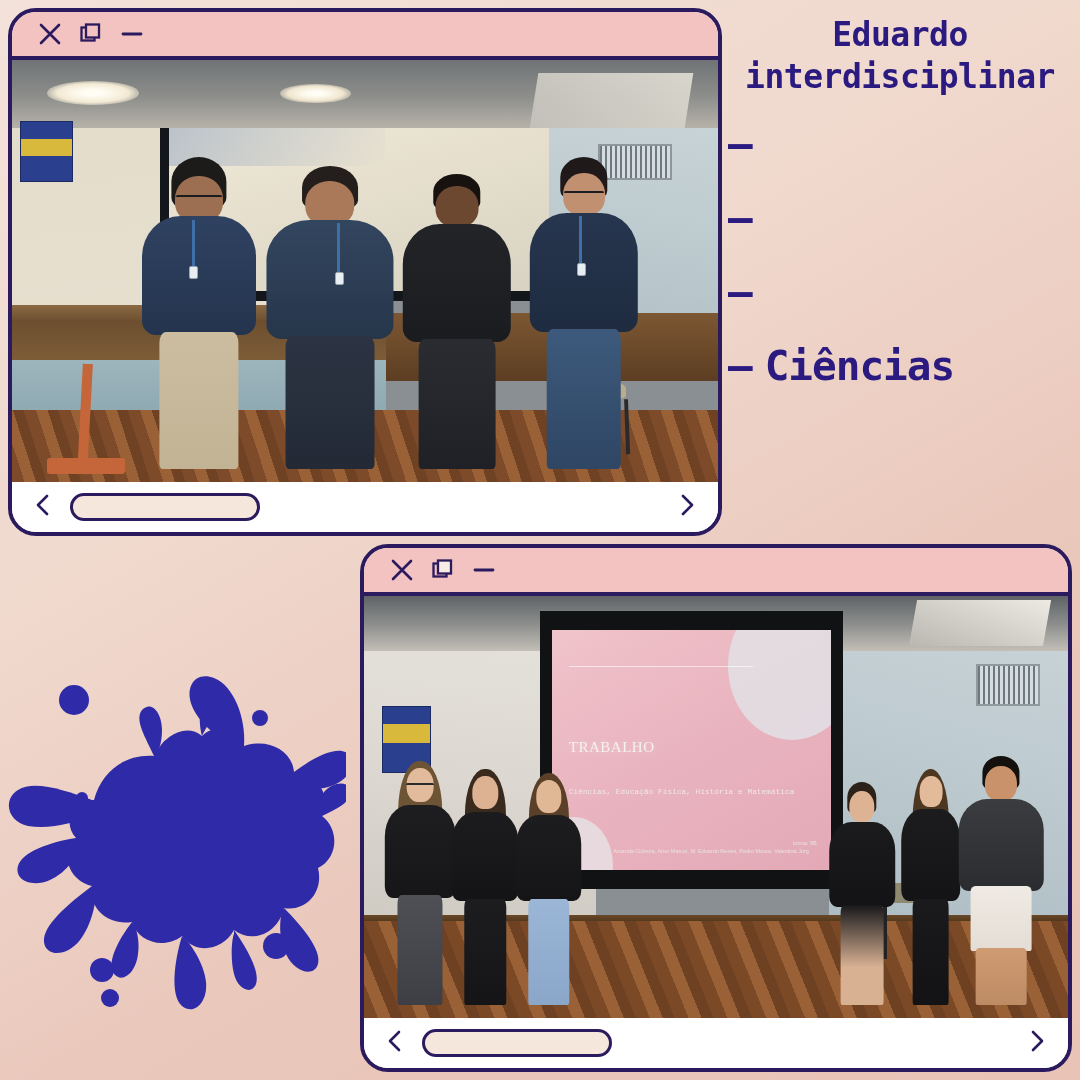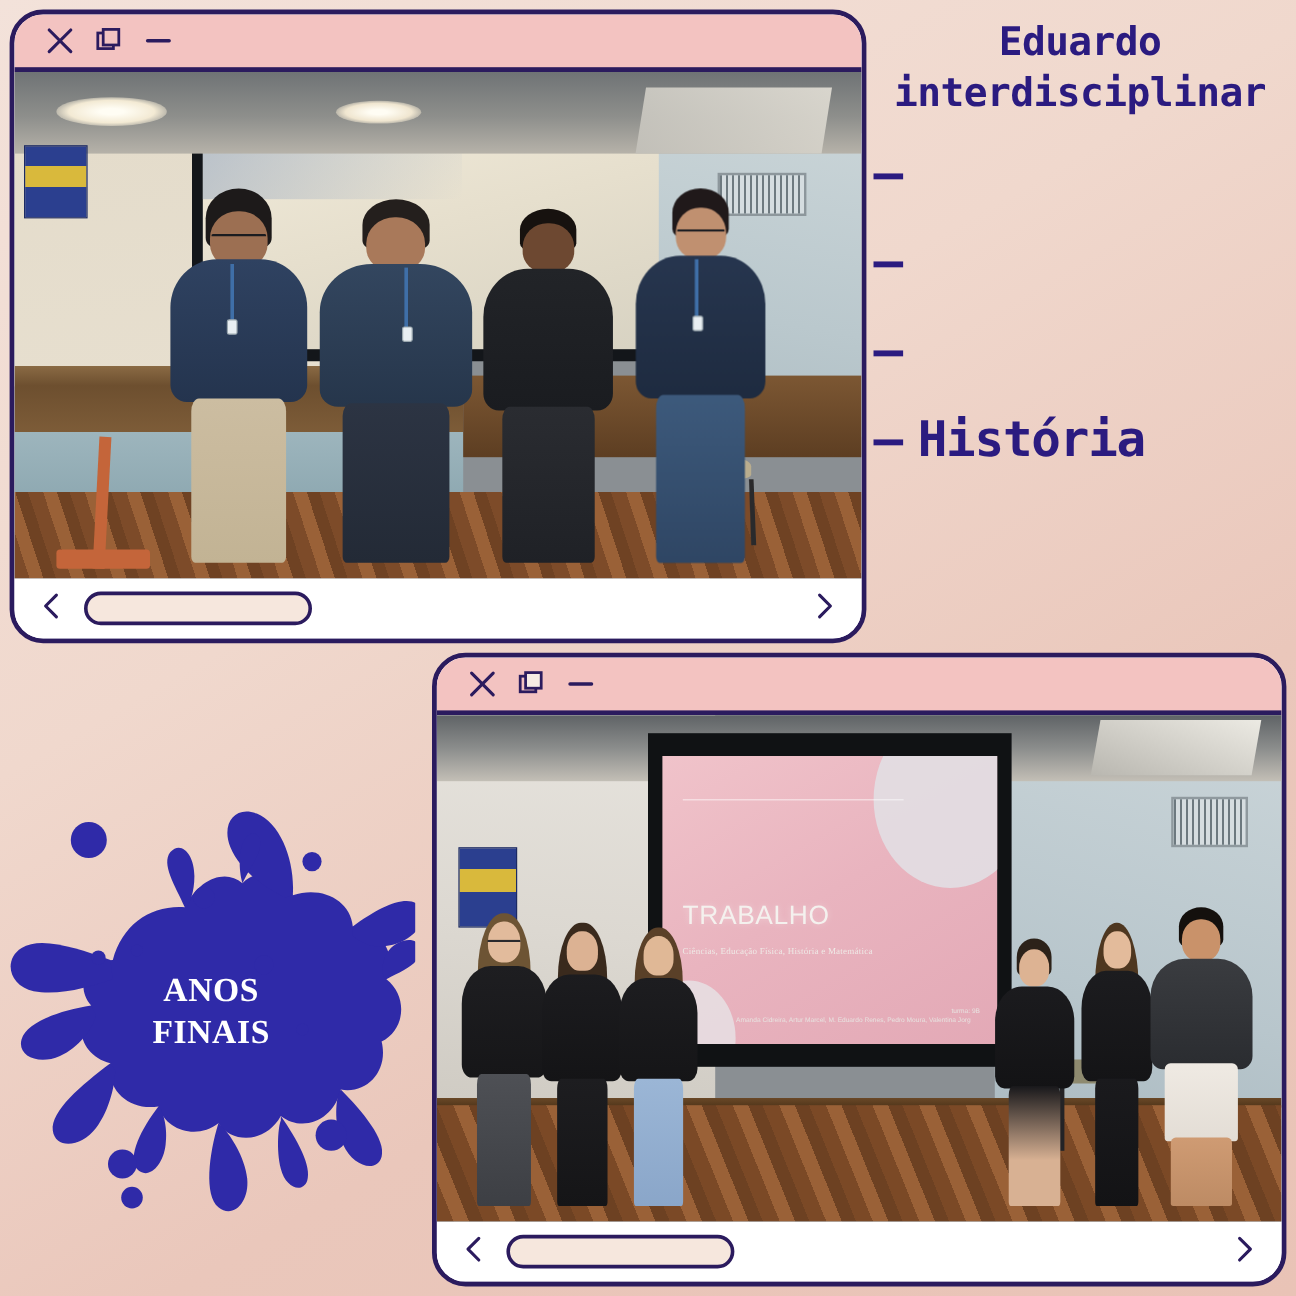--- a/index.html
+++ b/index.html
@@ -141,24 +141,24 @@
                     background:#101214; }
   .p2-slide       { position:absolute; left:4%; top:7%; width:92%; height:86%;
                     background: linear-gradient(150deg,#f0c3ca 0%,#e9b4bf 48%,#e3a9b6 100%);
                     overflow:hidden; }
   .p2-slide-circle{ position:absolute; right:-9%; top:-16%; width:46%; height:62%;
                     border-radius:50%; background:#e2dde3; opacity:.92; }
   .p2-slide-circle2{position:absolute; left:-6%; bottom:-18%; width:28%; height:40%;
                     border-radius:50%; background:#e6e0e4; opacity:.85; }
   .p2-slide-rule  { position:absolute; left:6%; top:15%; width:66%; height:1px; background:rgba(255,255,255,.6); }
   .p2-slide-title { position:absolute; left:6%; top:46%; color:#f4f1ee;
-                    font-family:Liberation Sans, sans-serif; font-size:22px; line-height:1.0;
-                    letter-spacing:.5px; text-shadow:0 0 6px rgba(255,255,255,.35);margin-top:12px; }
+                    font-family:Liberation Serif, serif; font-size:15px; line-height:1.0;
+                    letter-spacing:.5px; text-shadow:0 0 6px rgba(255,255,255,.35); }
   .p2-slide-sub   { position:absolute; left:6%; top:66%; color:#efe9e6;
-                    font-family:Liberation Serif, serif; font-size:7.5px; letter-spacing:.2px; }
+                    font-family:Liberation Mono, monospace; font-size:7.5px; letter-spacing:.2px; }
   .p2-slide-names { position:absolute; left:22%; bottom:6%; color:#e8e2e0;
                     font-family:"Liberation Sans", sans-serif; font-size:5.5px; line-height:1.55; }
   .p2-slide-turma { position:absolute; right:5%; bottom:10%; color:#e8e2e0;
                     font-family:"Liberation Sans", sans-serif; font-size:5.5px; }
   .p2-wall-right  { position:absolute; right:0; top:9%; width:34%; height:72%;
                     background: linear-gradient(195deg,#c8d3d7 0%,#b8c6cc 62%,#acbbc2 100%); }
   .p2-vent        { position:absolute; right:4%; top:16%; width:9%; height:10%;
                     background: repeating-linear-gradient(90deg,#6d797f 0 2px,#d6dde0 2px 5px);
                     border:2px solid #8f999e; }
   .p2-poster      { position:absolute; left:2.5%; top:26%; width:7%; height:16%;
@@ -459,21 +459,21 @@
         <span class="dash">–</span>
       </li>
       <li>
         <span class="dash">–</span>
       </li>
       <li>
         <span class="dash">–</span>
       </li>
       <li>
         <span class="dash">–</span>
-        <span>História</span>
+        <span>Ciências</span>
       </li>
     </ul>
   </div>
 
   <div id="splat-wrap">
     <svg viewBox="0 0 340 390">
       <g fill="#2f2aa8">
 
         <path d="M88 150 C96 120 120 104 148 106 C160 82 182 74 196 86 C210 72 232 78 238 96
                  C262 88 286 100 288 122 C312 124 326 146 316 166 C334 180 332 208 312 218
@@ -499,19 +499,15 @@
         <circle cx="164" cy="98" r="9"></circle>
         <circle cx="76" cy="148" r="6"></circle>
         <circle cx="214" cy="154" r="8"></circle>
         <circle cx="246" cy="208" r="5"></circle>
         <circle cx="270" cy="296" r="13"></circle>
         <circle cx="96" cy="320" r="12"></circle>
         <circle cx="104" cy="348" r="9"></circle>
         <circle cx="108" cy="142" r="5"></circle>
       </g>
     </svg>
-    <div id="splat-label">
-      <div>ANOS</div>
-      <div>FINAIS</div>
-    </div>
   </div>
 
 </div>
 
 </body></html>

